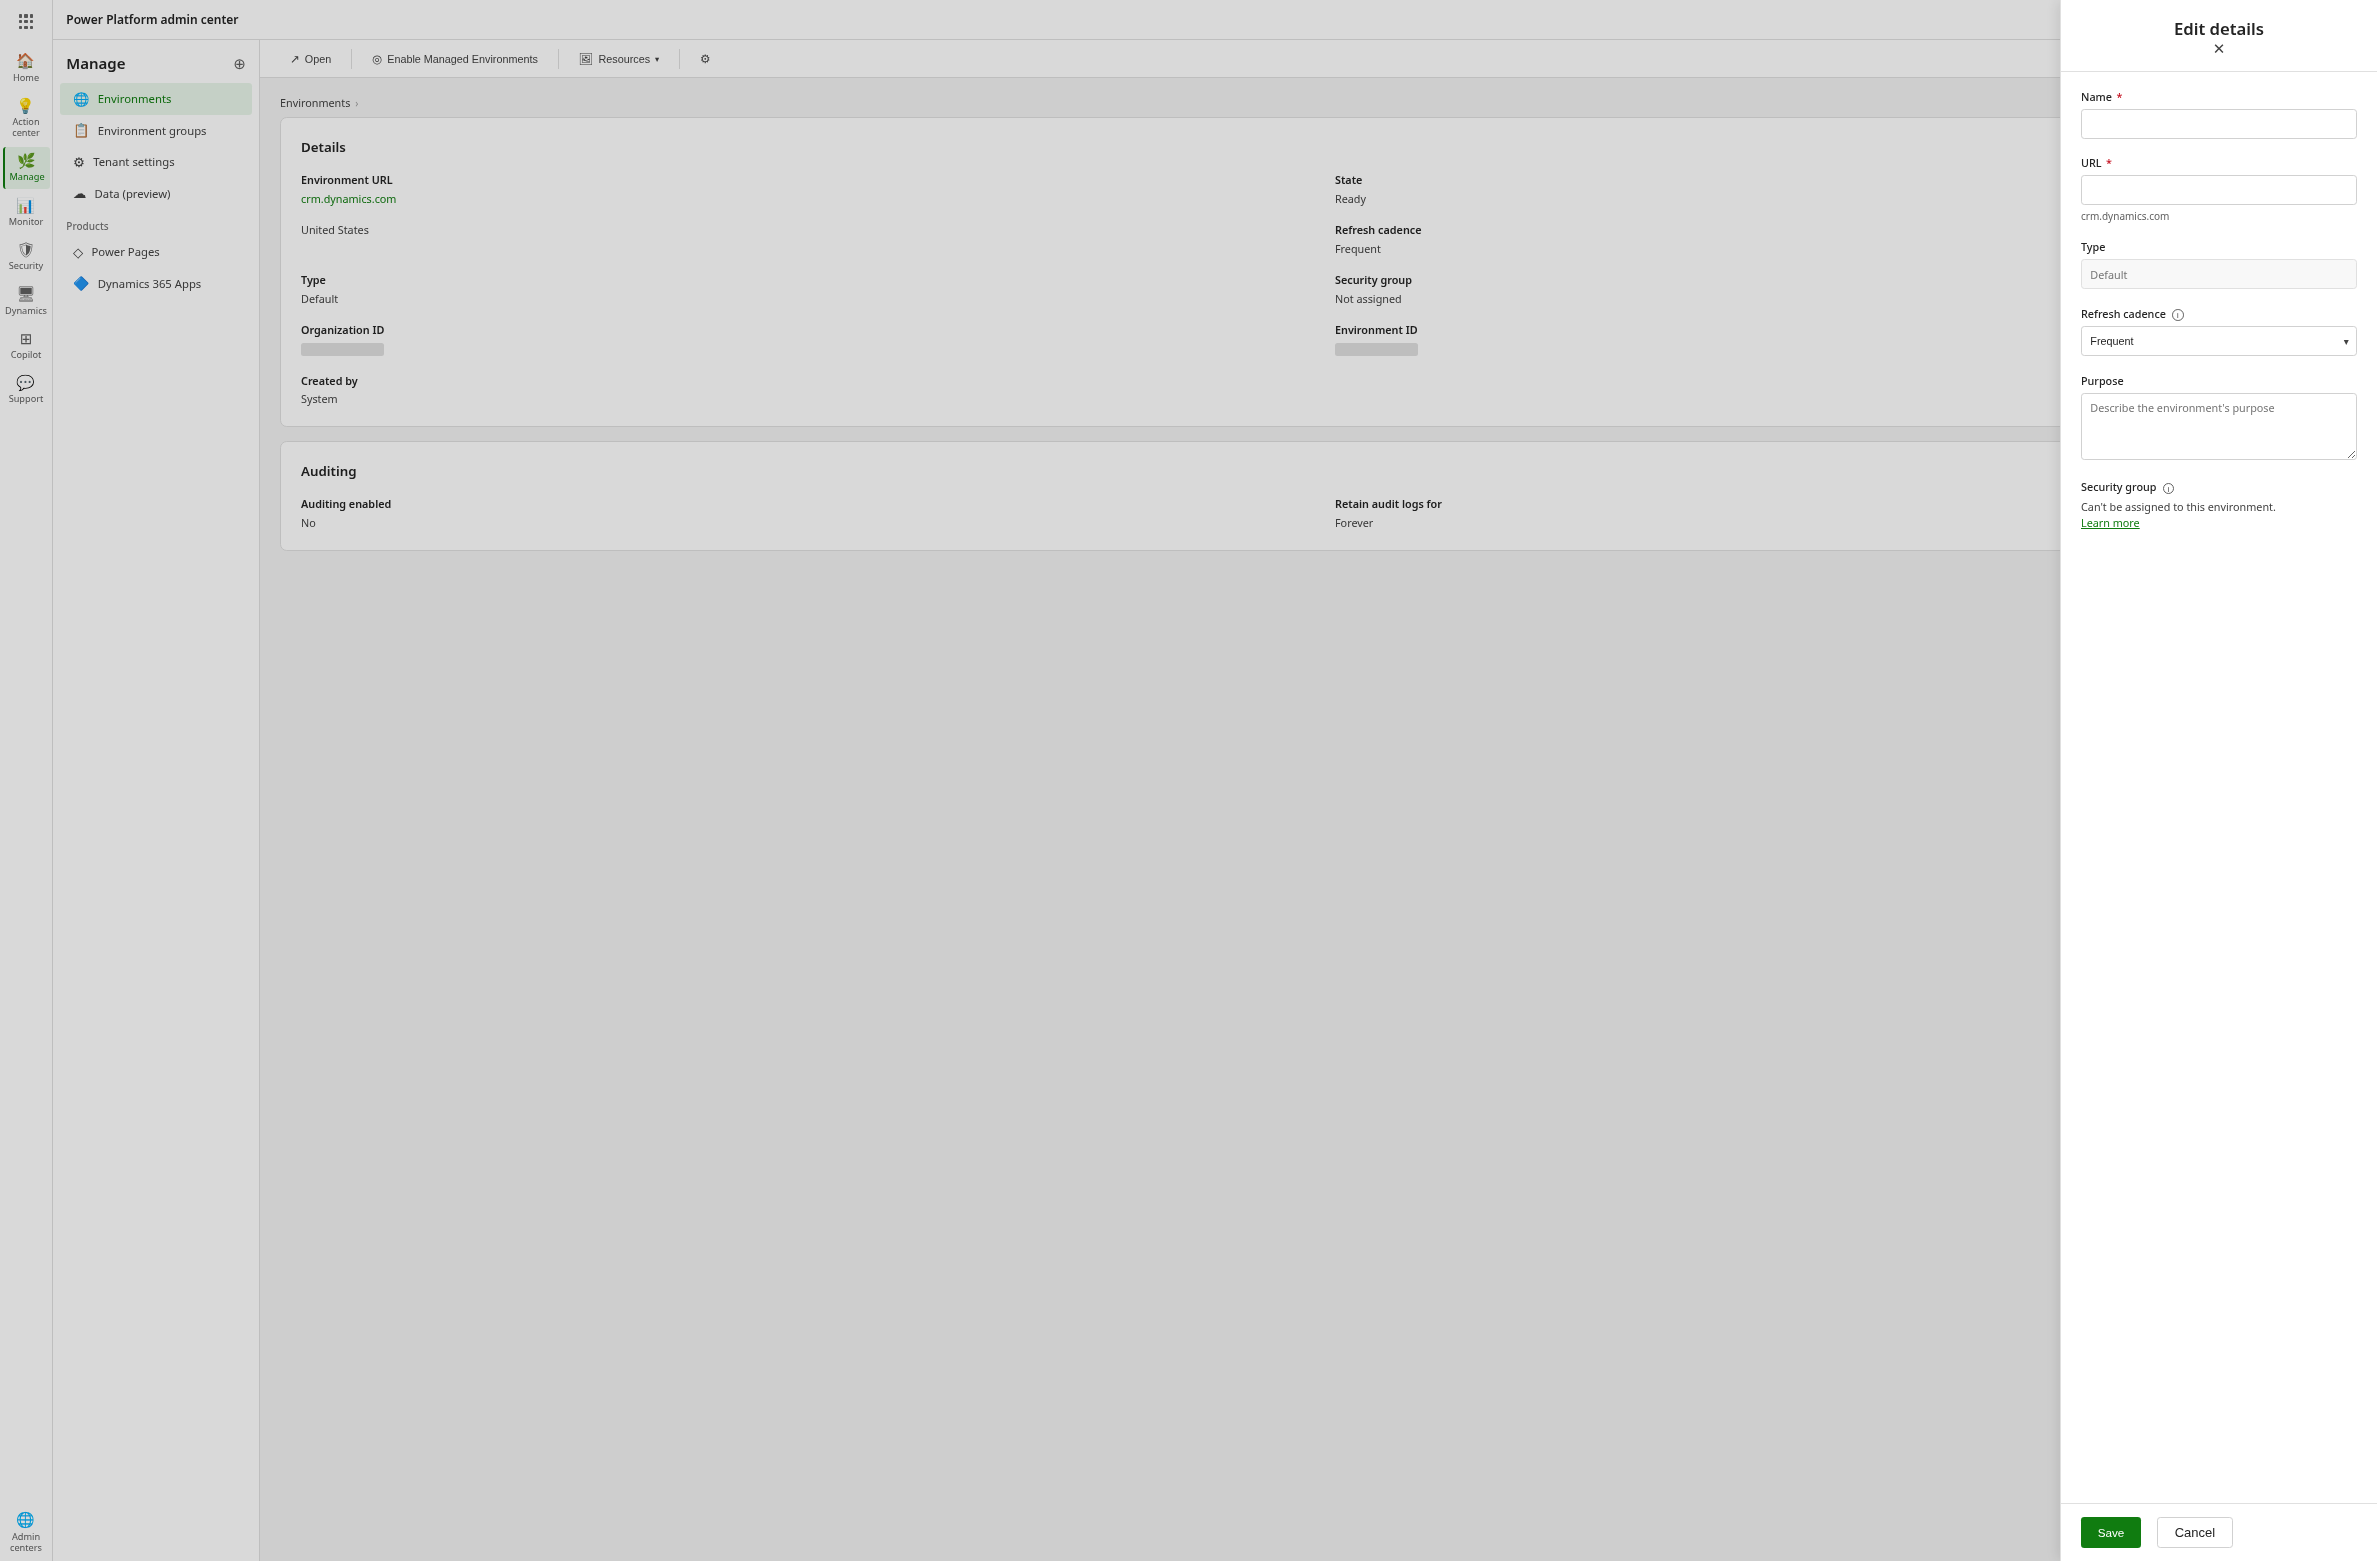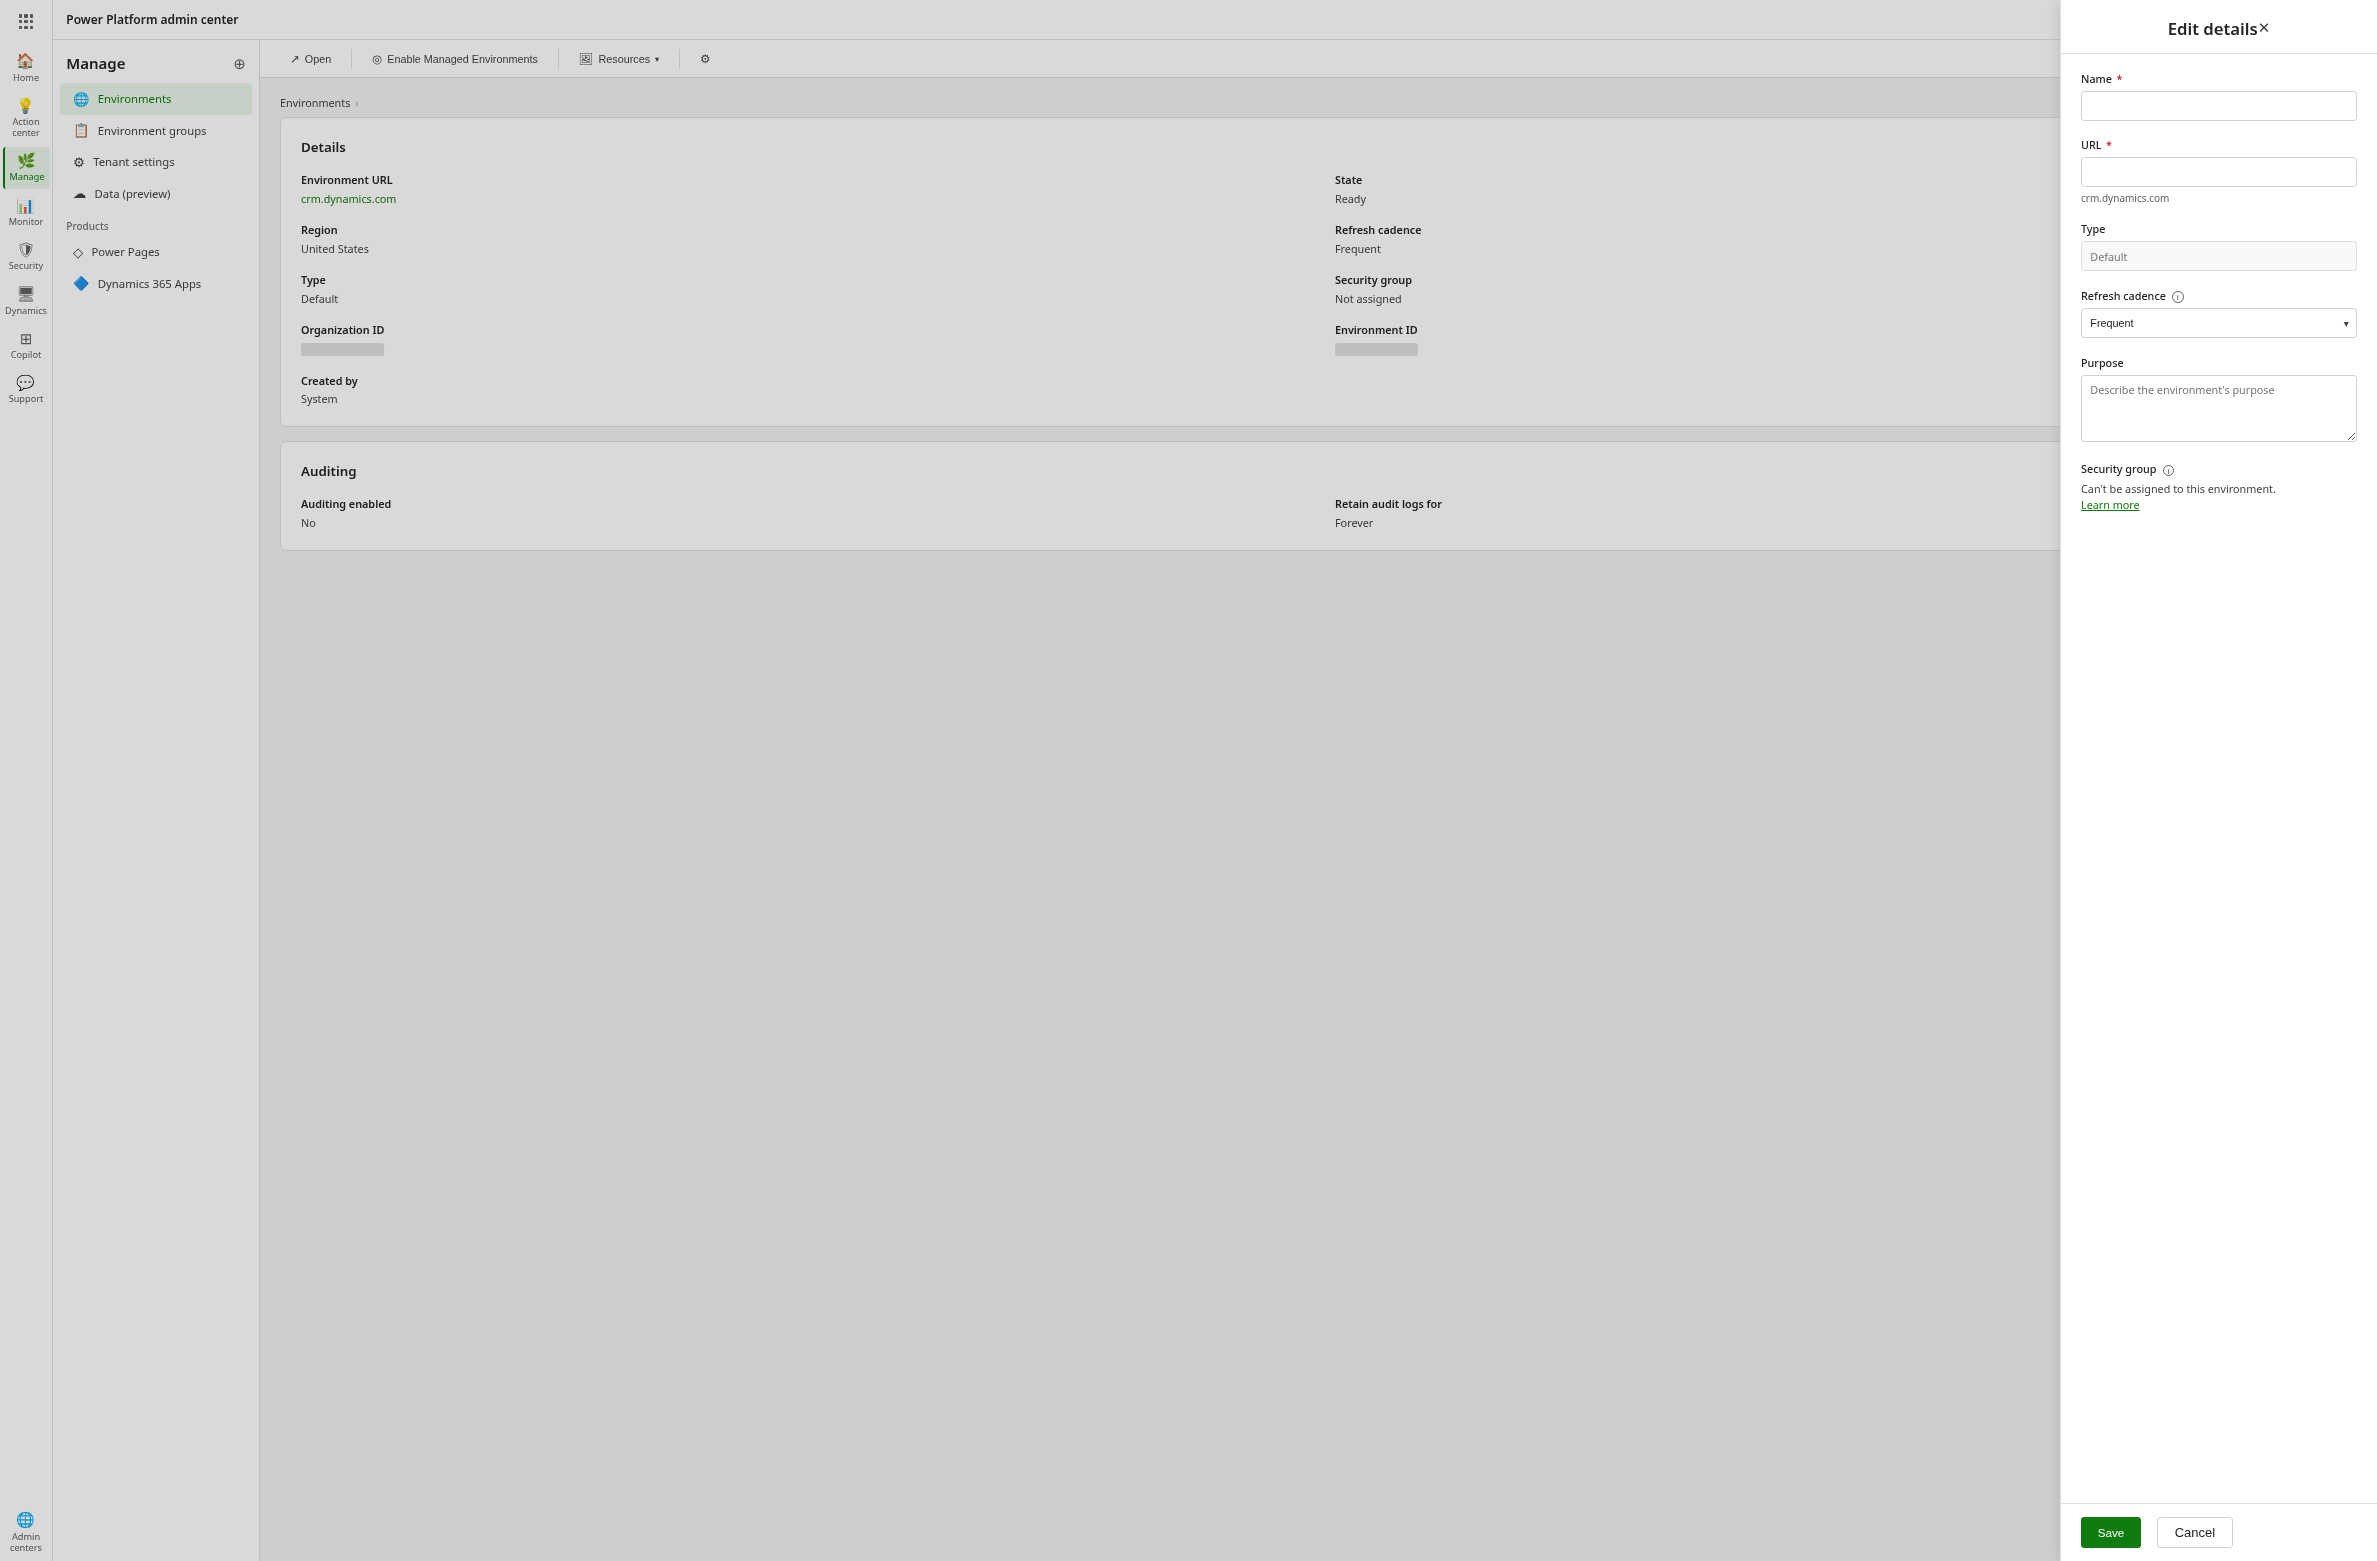--- a/index.html
+++ b/index.html
@@ -202,24 +202,25 @@
       border-left: 0.8px solid #e0e0e0;
       box-shadow: -3.3px 0 13.3px rgba(0,0,0,0.1);
       z-index: 100;
       display: flex;
       flex-direction: column;
       overflow: hidden;
     }
     .panel-header {
       display: flex;
       align-items: center;
-      justify-content: center;
+      justify-content: flex-end;
       padding: 16.7px 20px 13.3px 20px;
       border-bottom: 0.8px solid #e0e0e0;
       flex-shrink: 0;
+      flex-direction: column;
     }
     .panel-title { font-size: 16.7px; font-weight: 600; }
     .panel-close { cursor: pointer; color: #424242; font-size: 15px; border: none; background: none; }
     .panel-body {
       flex: 1;
       overflow-y: auto;
       padding: 16.7px 20px;
     }
     .panel-footer {
       padding: 13.3px 20px;
@@ -486,21 +487,20 @@
         <div class="detail-grid">
           <div class="detail-item">
             <div class="detail-label">Environment URL</div>
             <div class="detail-value link">crm.dynamics.com</div>
           </div>
           <div class="detail-item">
             <div class="detail-label">State</div>
             <div class="detail-value">Ready</div>
           </div>
           <div class="detail-item">
-            <div class="detail-label">Region</div>
             <div class="detail-value">United States</div>
           </div>
           <div class="detail-item">
             <div class="detail-label">Refresh cadence</div>
             <div class="detail-value">Frequent</div>
           </div>
           <div class="detail-item">
             <div class="detail-label">Type</div>
             <div class="detail-value">Default</div>
           </div>

